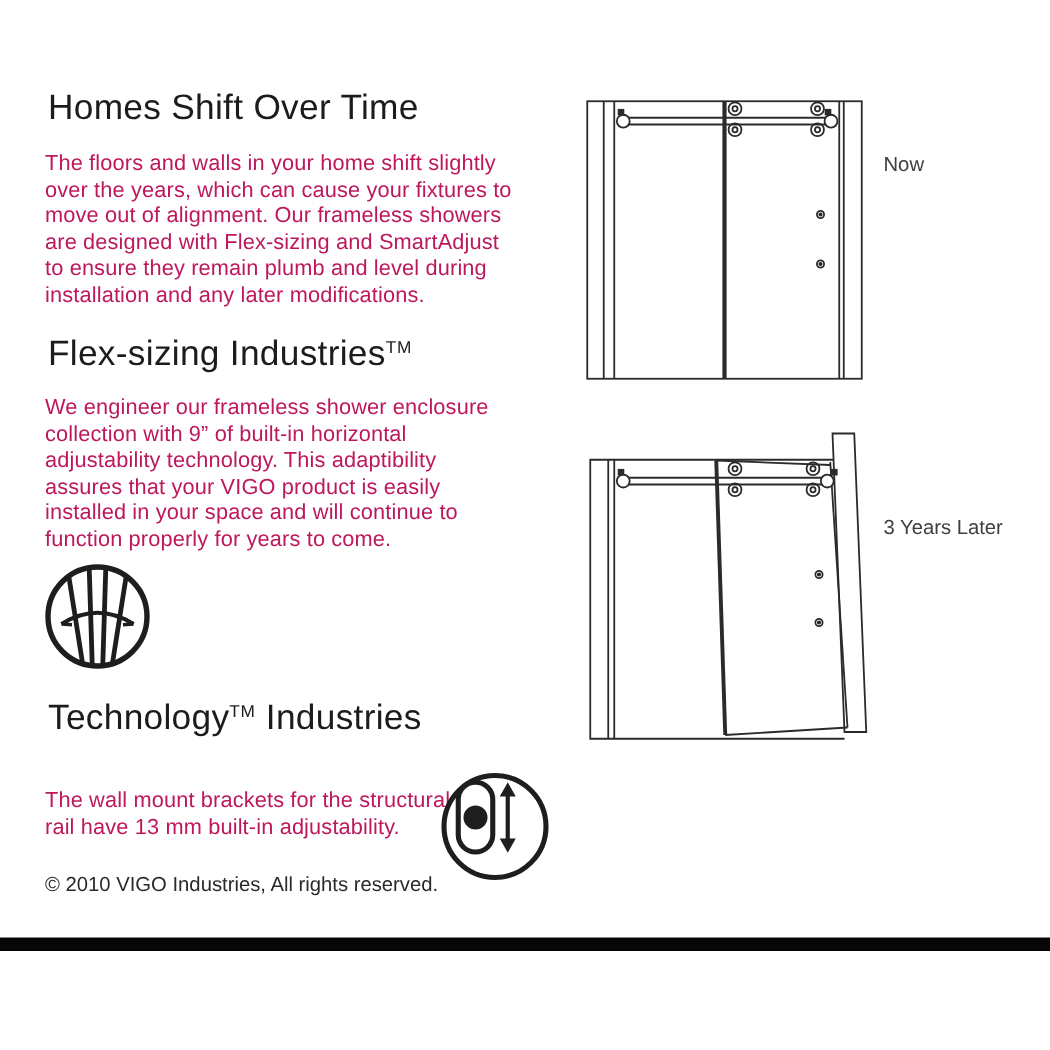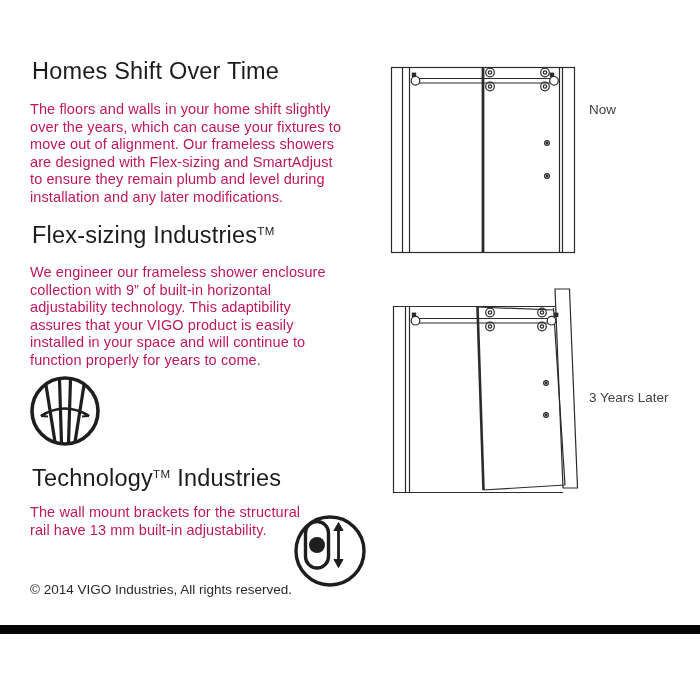--- a/index.html
+++ b/index.html
@@ -50,37 +50,37 @@
   </g>
   <g fill="none" stroke="#1e1e1e" stroke-width="2.6">
     <path d="M13,42 Q37,27 61,42"></path>
     <path d="M13,42 l6,-3.5 M13,42 l7,0.5" stroke-width="2.2"></path>
     <path d="M61,42 l-6,-3.5 M61,42 l-7,0.5" stroke-width="2.2"></path>
   </g>
 </svg>
 
 <h2 class="abs heading" style="left:30px;top:463px;"><span>Technology</span><span class="tm">TM</span><span> Industries</span></h2>
 
-<div class="abs para" style="left:30px;top:504px;width:300px;">The wall mount brackets for the structural
+<div class="abs para" style="left:30px;top:526px;width:300px;">The wall mount brackets for the structural
 rail have 13 mm built-in adjustability.</div>
 
 <svg class="abs" style="left:292px;top:513px;" width="76" height="76" viewBox="0 0 76 76">
   <g fill="none" stroke="#1e1e1e" stroke-width="3.4">
     <circle cx="38" cy="38" r="34"></circle>
     <rect x="13.5" y="8.5" width="23" height="46.5" rx="11.5"></rect>
   </g>
   <circle cx="25" cy="32" r="8" fill="#1e1e1e"></circle>
   <g stroke="#1e1e1e" stroke-width="2.8" fill="#1e1e1e">
     <line x1="46.5" y1="15" x2="46.5" y2="49"></line>
     <path d="M46.5,9.5 l-4.5,8 h9 z" stroke-width="1"></path>
     <path d="M46.5,54.5 l-4.5,-8 h9 z" stroke-width="1"></path>
   </g>
 </svg>
 
-<div class="abs copyright" style="left:30px;top:582px;">© 2014 VIGO Industries, All rights reserved.</div>
+<div class="abs copyright" style="left:30px;top:582px;">© 2010 VIGO Industries, All rights reserved.</div>
 
 <div class="footer-bar"></div>
 
 <svg class="abs" style="left:388px;top:64px;" width="192" height="192" viewBox="0 0 192 192">
   <g fill="none" stroke="#2b2b2b" stroke-width="1.2">
     <rect x="3.5" y="3.5" width="183" height="185"></rect>
     <g>
       <line x1="14.5" y1="3.5" x2="14.5" y2="188.5"></line>
       <line x1="21.5" y1="3.5" x2="21.5" y2="188.5"></line>
     </g>
@@ -154,13 +154,13 @@
     </g>
     <g>
       <circle cx="158" cy="97" r="2.4"></circle>
         <circle cx="158" cy="97" r="0.8" fill="#2b2b2b"></circle>
       <circle cx="158" cy="129" r="2.4"></circle>
         <circle cx="158" cy="129" r="0.8" fill="#2b2b2b"></circle>
     </g>
   </g>
 </svg>
 
-<div class="abs diagram-label" style="left:589px;top:344px;margin-top:46px;">3 Years Later</div>
+<div class="abs diagram-label" style="left:589px;top:344px;">3 Years Later</div>
 
 </body></html>

